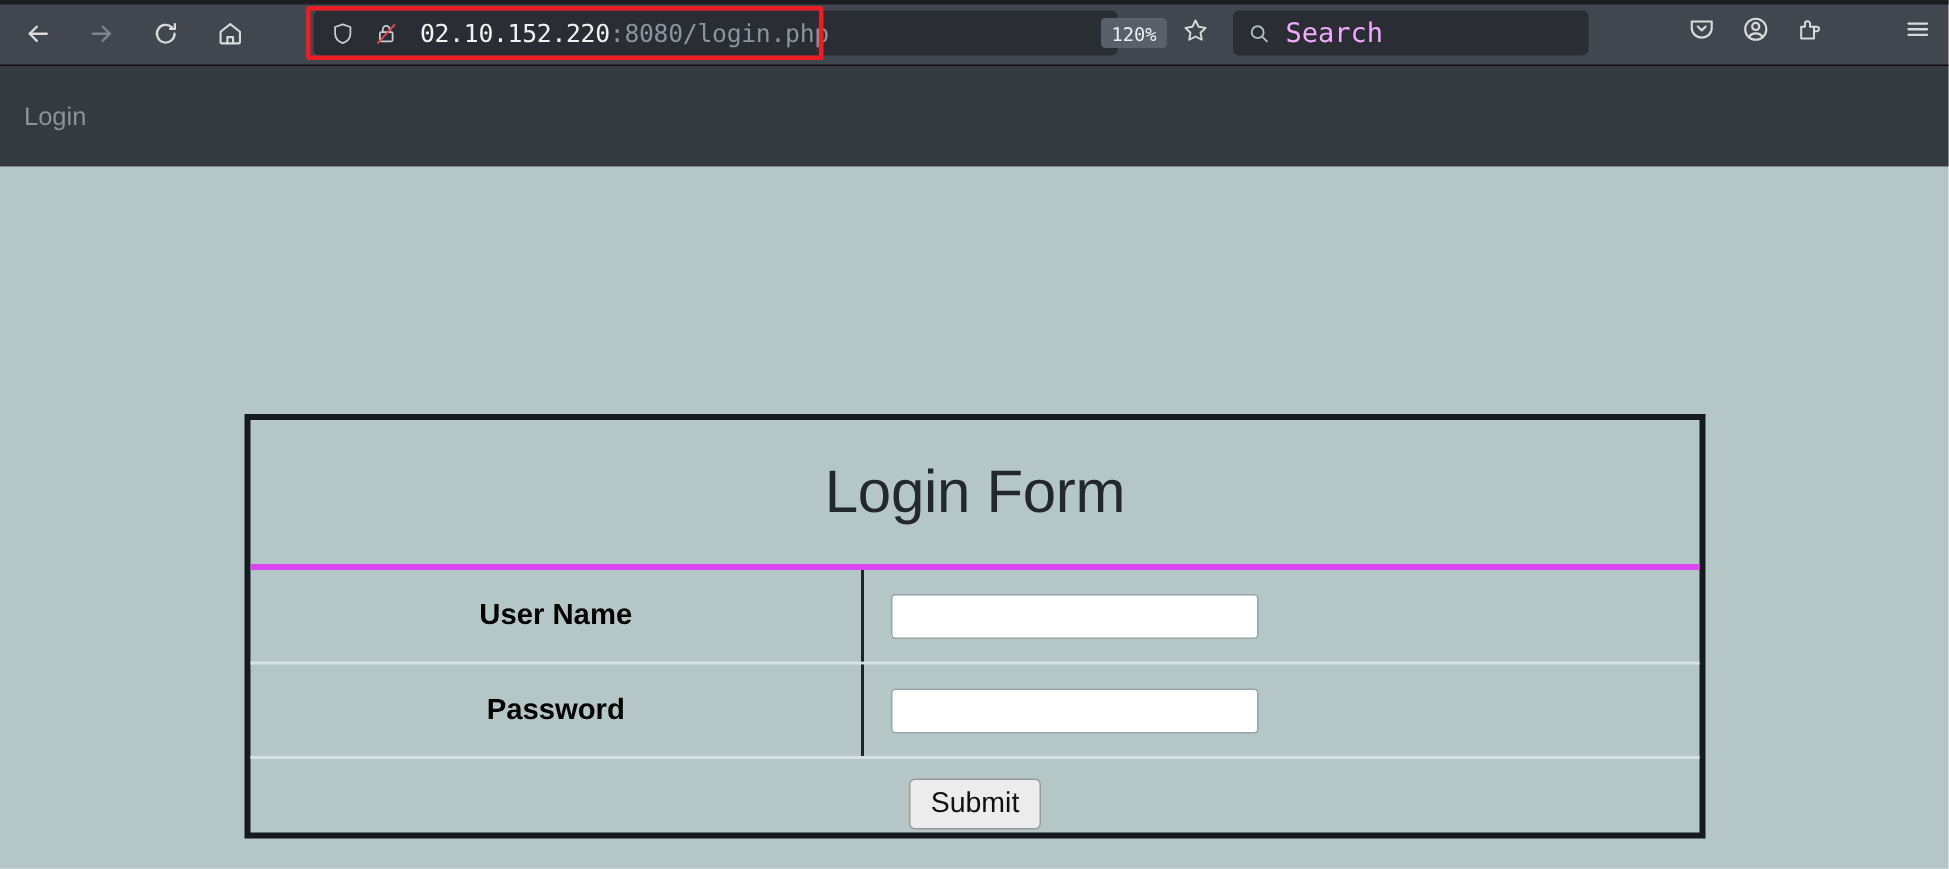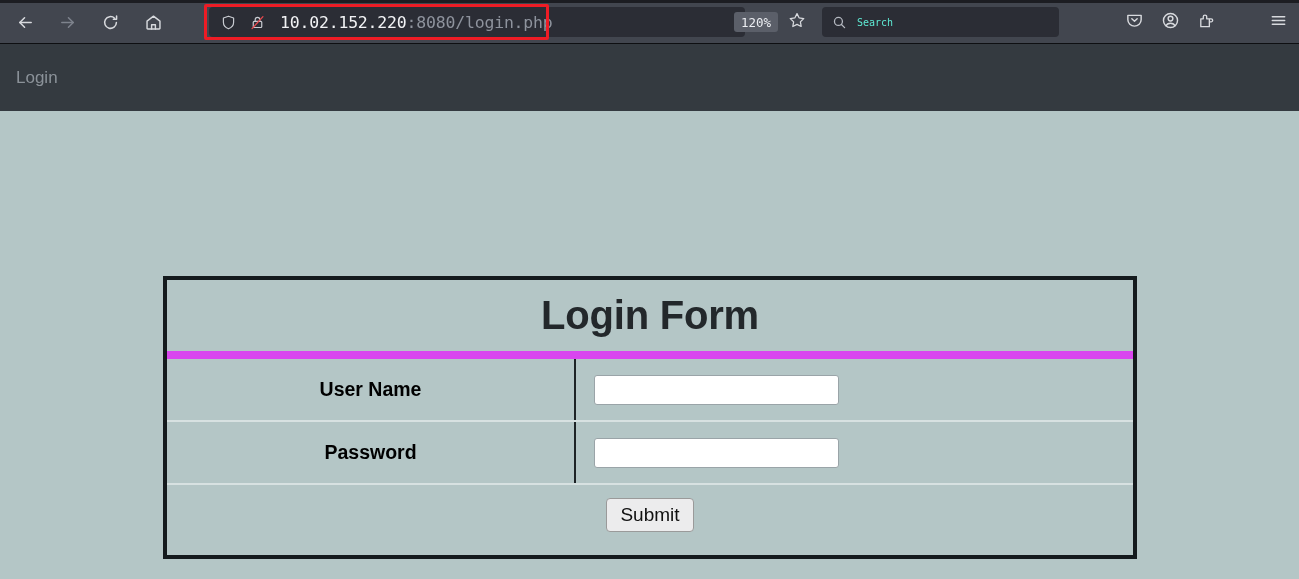--- a/index.html
+++ b/index.html
@@ -83,23 +83,23 @@
   #search-box {
     position: absolute; top: 7px; left: 822px;
     width: 237px; height: 30px;
     background: #2b2d35;
     border-radius: 4px;
     display: flex; align-items: center;
   }
   #search-icon-wrap { margin-left: 10px; display: flex; align-items: center; }
   #search-placeholder {
     margin-left: 10px;
-    color: #5eead4;
+    color: #f0abfc;
     font-family: "DejaVu Sans Mono", monospace;
-    font-size: 10px;
+    font-size: 18px;
   }
 
   .tool-btn {
     position: absolute; top: 7px;
     width: 30px; height: 30px;
     display: flex; align-items: center; justify-content: center;
   }
   #pocket-button     { left: 1119px; }
   #account-button    { left: 1155px; }
   #extensions-button { left: 1191px; }
@@ -162,27 +162,27 @@
 
   
   #login-card {
     position: absolute;
     left: 163px; top: 232px;
     width: 974px; height: 283px;
     border: 4px solid #141a1d;
     background: #b4c6c6;
   }
   #login-form-title {
-    height: 79px;
+    height: 100px;
     display: flex; align-items: center; justify-content: center;
     color: #23282b;
     font-size: 40px;
-    font-weight: bold;
+    font-weight: normal;
     letter-spacing: -0.2px;
-    border-bottom: 8px solid #d946ef;
+    border-bottom: 4px solid #d946ef;
   }
   .form-row {
     display: flex;
     height: 63px;
     border-bottom: 2px solid #d7e1e1;
   }
   .form-label-cell {
     width: 409px;
     display: flex; align-items: center; justify-content: center;
     border-right: 2px solid #1d2326;
@@ -270,21 +270,21 @@
         <path d="M10 2.6l6 2.1v5.1c0 3.4-2.4 6.3-6 7.6-3.6-1.3-6-4.2-6-7.6V4.7z"></path>
       </svg>
     </span>
     <span id="lock-icon-wrap">
       <svg width="17" height="17" viewBox="0 0 20 20" fill="none">
         <rect x="5" y="8.7" width="10" height="7.2" rx="1.1" stroke="#c9ccd2" stroke-width="1.4"></rect>
         <path d="M7.3 8.7V6.6a2.7 2.7 0 0 1 5.4 0v2.1" stroke="#c9ccd2" stroke-width="1.4"></path>
         <path d="M3.6 17.2L16.4 3.1" stroke="#e5484d" stroke-width="1.5" stroke-linecap="round"></path>
       </svg>
     </span>
-    <span id="url-text"><span id="url-host">10.02.152.220</span><span id="url-rest">:8080/login.php</span></span>
+    <span id="url-text"><span id="url-host">02.10.152.220</span><span id="url-rest">:8080/login.php</span></span>
   </div>
   <div id="urlbar-highlight"></div>
 
   <div id="zoom-badge">120%</div>
 
   <div id="bookmark-star-button">
     <span>
       <svg width="18" height="18" viewBox="0 0 20 20" fill="none" stroke="#d8dade" stroke-width="1.4" stroke-linejoin="round">
         <path d="M10 2.9l2.3 4.7 5.2.8-3.75 3.65.9 5.15L10 14.8l-4.65 2.4.9-5.15L2.5 8.4l5.2-.8z"></path>
       </svg>

